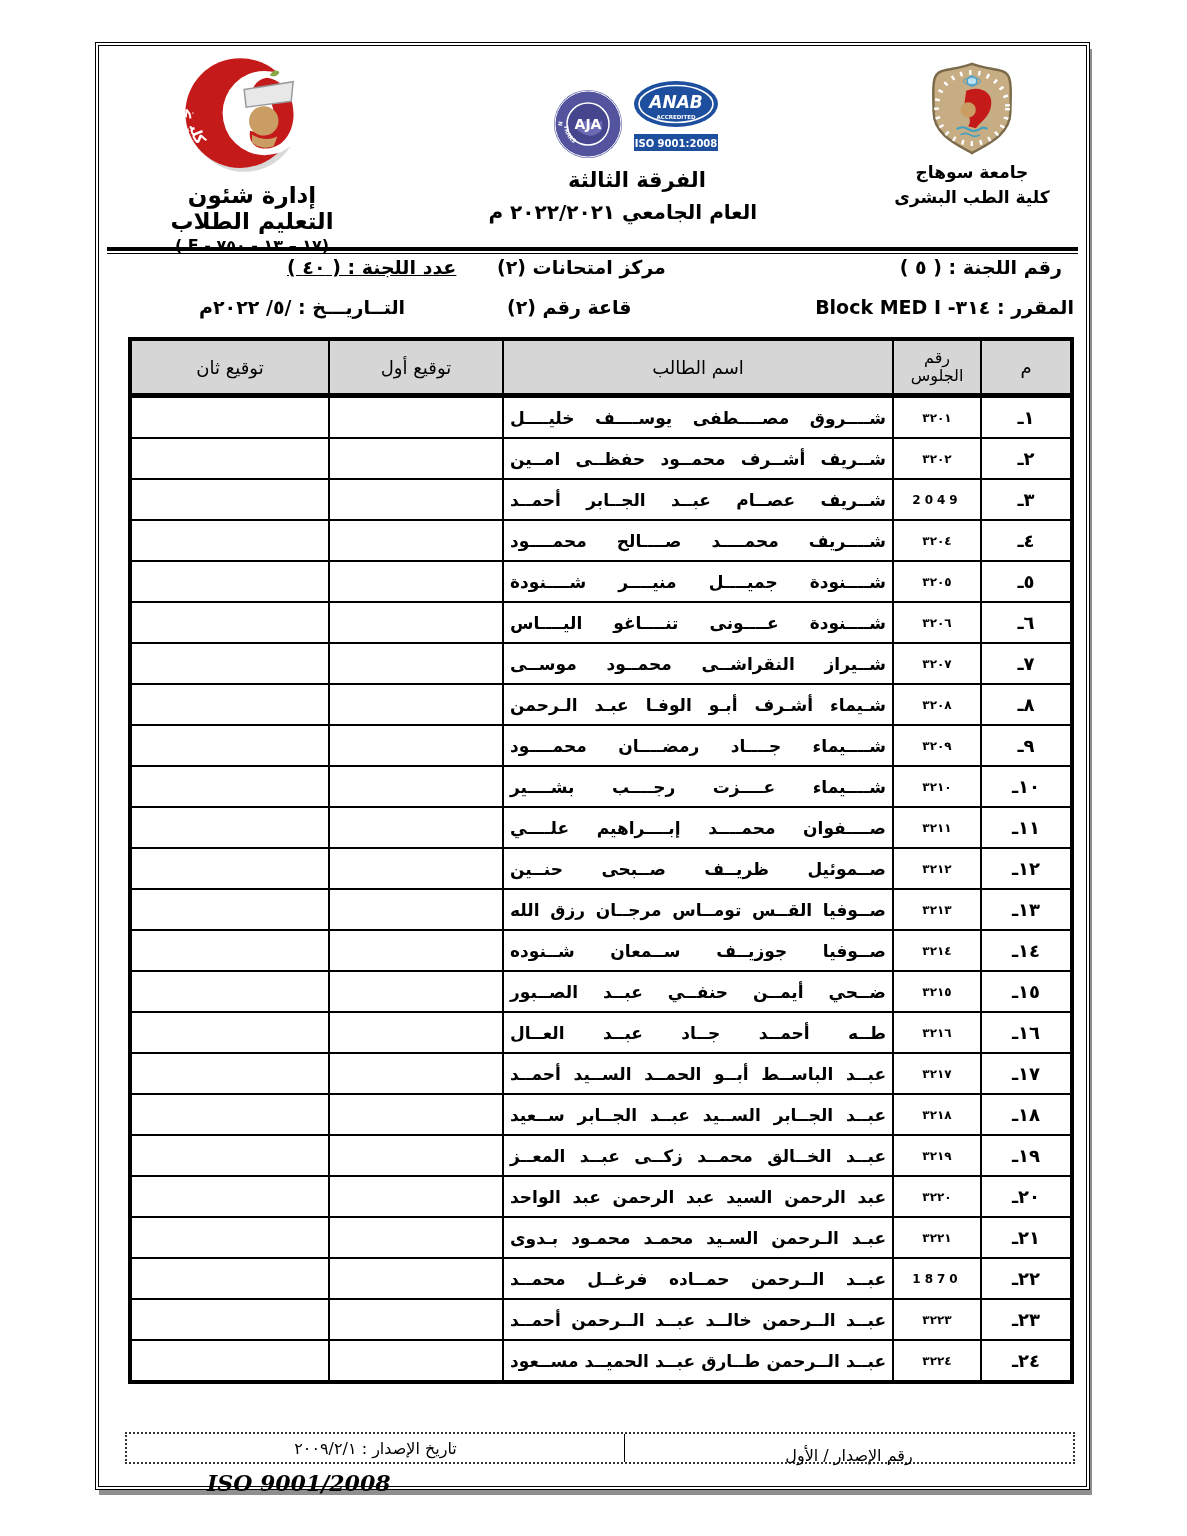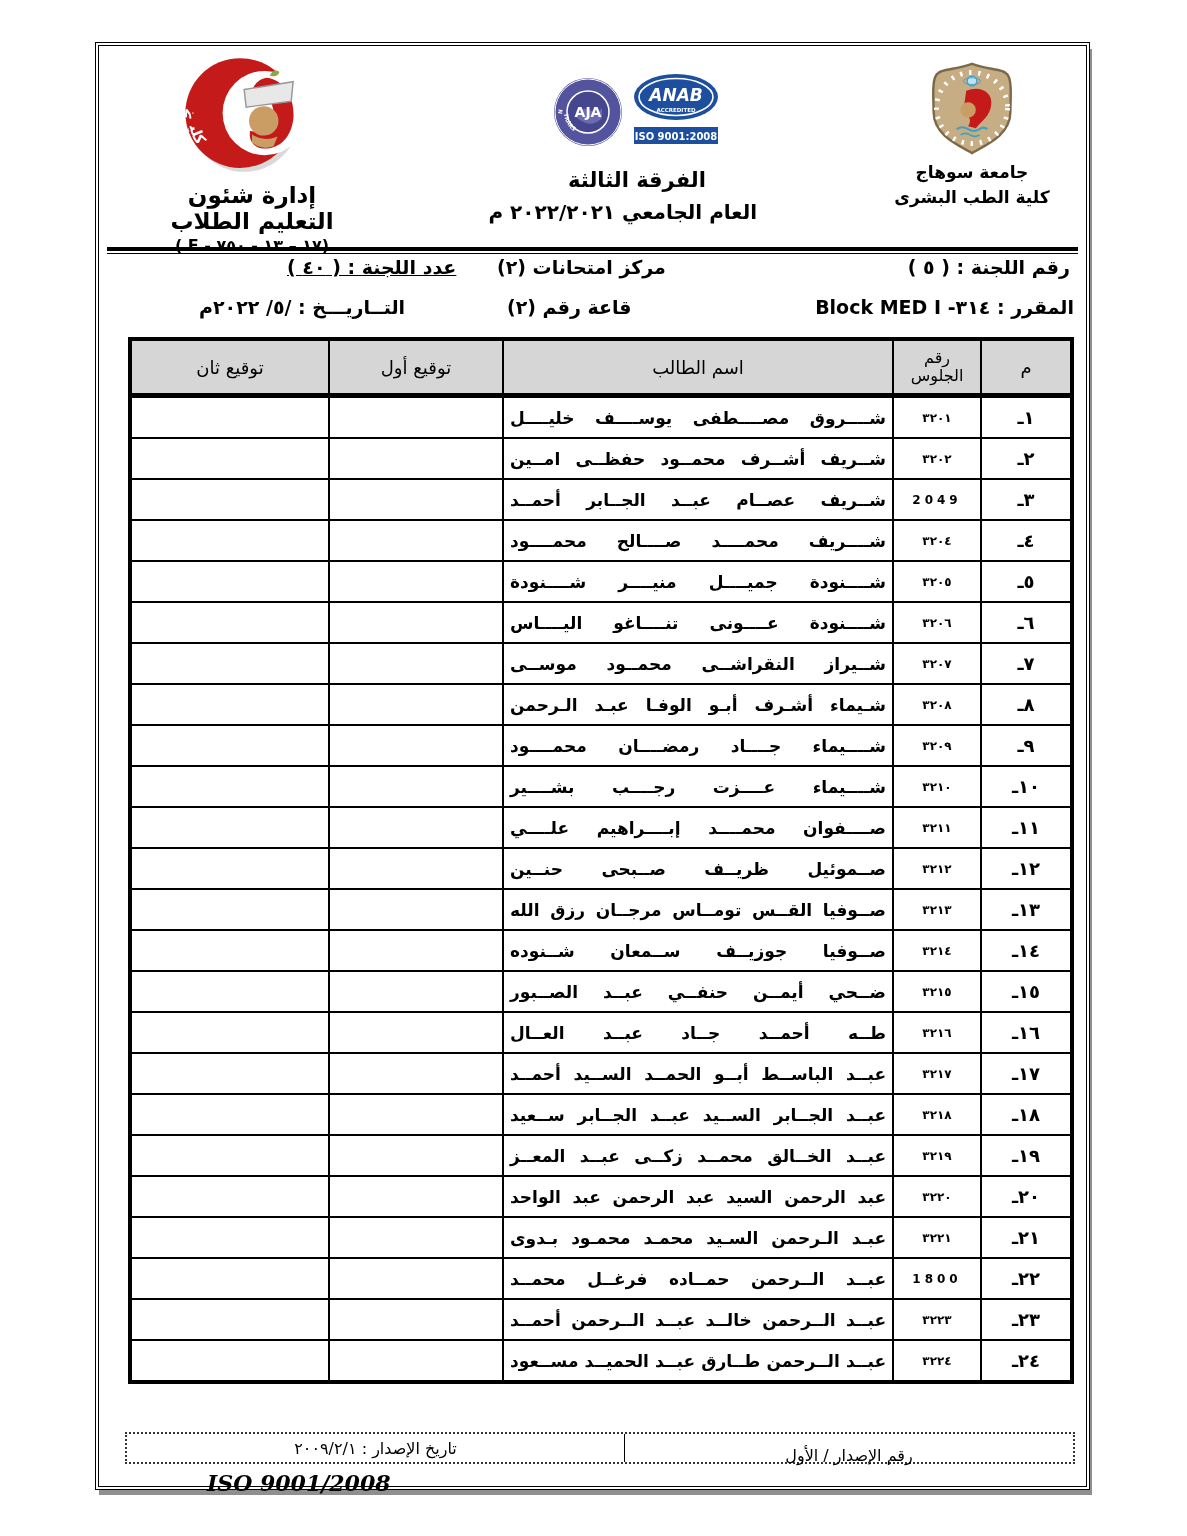--- a/index.html
+++ b/index.html
@@ -6,27 +6,27 @@
   body{width:1187px;height:1536px;position:relative;font-family:"DejaVu Sans",sans-serif;color:#000;}
   .frame{position:absolute;left:95px;top:42px;width:987px;height:1440px;border:4px double #000;
          box-shadow:3px 6px 0 -1px #8f8f8f;background:#fff;}
   
   .head-left{position:absolute;left:48px;top:10px;width:210px;text-align:center;direction:rtl;}
   .head-left .cap1{font-weight:bold;font-size:23px;margin-top:4px;}
   .head-left .cap2{font-weight:bold;font-size:16px;margin-top:2px;}
   .head-right{position:absolute;left:788px;top:14px;width:170px;text-align:center;direction:rtl;}
   .head-right .cap{font-weight:bold;font-size:17px;line-height:1.45;}
   .head-center{position:absolute;left:418px;top:18px;width:240px;text-align:center;}
-  .badges{display:flex;justify-content:center;align-items:center;gap:6px;height:96px;}
+  .badges{display:flex;justify-content:center;align-items:flex-end;gap:6px;height:96px;}
   .title1{font-weight:bold;font-size:21px;margin-top:8px;}
   .title2{font-weight:bold;font-size:20px;margin-top:8px;white-space:nowrap;}
   .rule{position:absolute;left:8px;right:8px;top:201px;height:2px;border-top:4px solid #000;border-bottom:1px solid #000;}
   
   .info{position:absolute;font-weight:bold;font-size:19px;white-space:nowrap;direction:rtl;}
-  .i-r1c1{right:16px;top:210px;text-align:center;}
+  .i-r1c1{right:24px;top:210px;text-align:center;}
   .i-r1c2{left:398px;top:210px;}
   .i-r1c3{left:188px;top:210px;text-decoration:underline;}
   .i-r2c1{right:12px;top:250px;}
   .i-r2c2{left:408px;top:250px;}
   .i-r2c3{left:100px;top:250px;}
   
   table.students{position:absolute;left:29px;top:291px;width:930px;border-collapse:collapse;
                  table-layout:fixed;direction:rtl;border:4px solid #000;}
   .students th{background:#d6d6d6;border:2px solid #000;border-bottom:5px solid #000;
                font-weight:normal;font-size:18px;height:52px;padding:0;}
@@ -285,21 +285,21 @@
         </tr>
         <tr>
           <td class="col-idx">٢١ـ</td>
           <td class="col-seat">٣٢٢١</td>
           <td class="col-name">عبـد الـرحمن السـيد محمـد محمـود بـدوى</td>
           <td class="col-sig1"></td>
           <td class="col-sig2"></td>
         </tr>
         <tr>
           <td class="col-idx">٢٢ـ</td>
-          <td class="col-seat">1800</td>
+          <td class="col-seat">1870</td>
           <td class="col-name">عبــد الــرحمن حمــاده فرغــل محمــد</td>
           <td class="col-sig1"></td>
           <td class="col-sig2"></td>
         </tr>
         <tr>
           <td class="col-idx">٢٣ـ</td>
           <td class="col-seat">٣٢٢٣</td>
           <td class="col-name">عبــد الــرحمن خالــد عبــد الــرحمن أحمــد</td>
           <td class="col-sig1"></td>
           <td class="col-sig2"></td>

